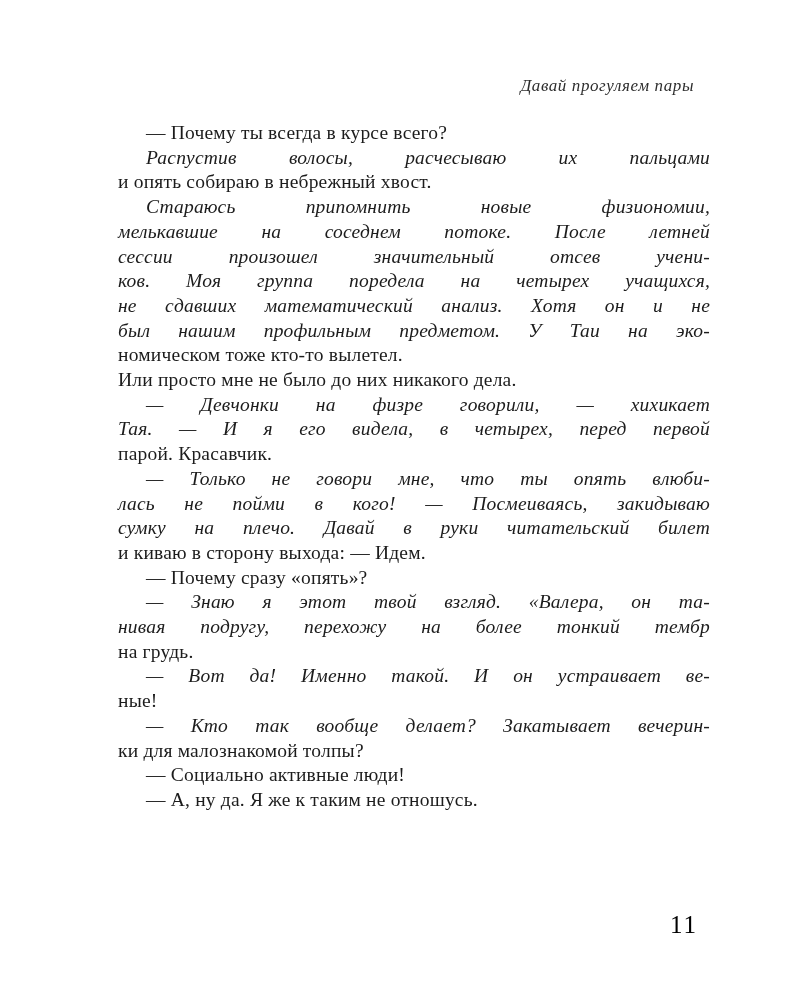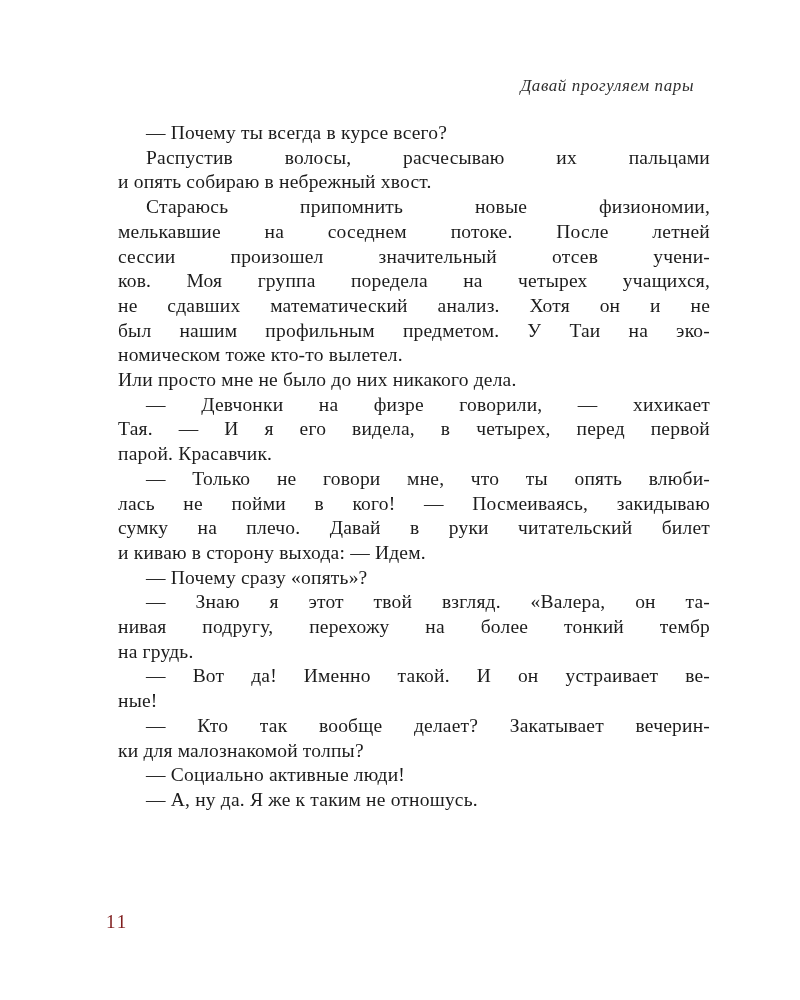--- a/index.html
+++ b/index.html
@@ -40,30 +40,31 @@
   }
   .line {
     min-height: 24.7px;
   }
   .line.first {
     text-indent: 28px;
   }
   .line.just {
     text-align: justify;
     text-align-last: justify;
+    font-style: italic;
   }
   .page-number {
     position: absolute;
     top: 911px;
     left: 106px;
     width: 592px;
-    text-align: left;
-    font-size: 19px;
+    text-align: right;
+    font-size: 25px;
     letter-spacing: 2px;
-    color: #7f1d1d;
+    color: #000000;
   }
 </style>
 </head>
 <body>
 
 <div class="page">
   <div class="running-title">Давай прогуляем пары</div>
 
   <div class="text-block">
       <div class="para">

